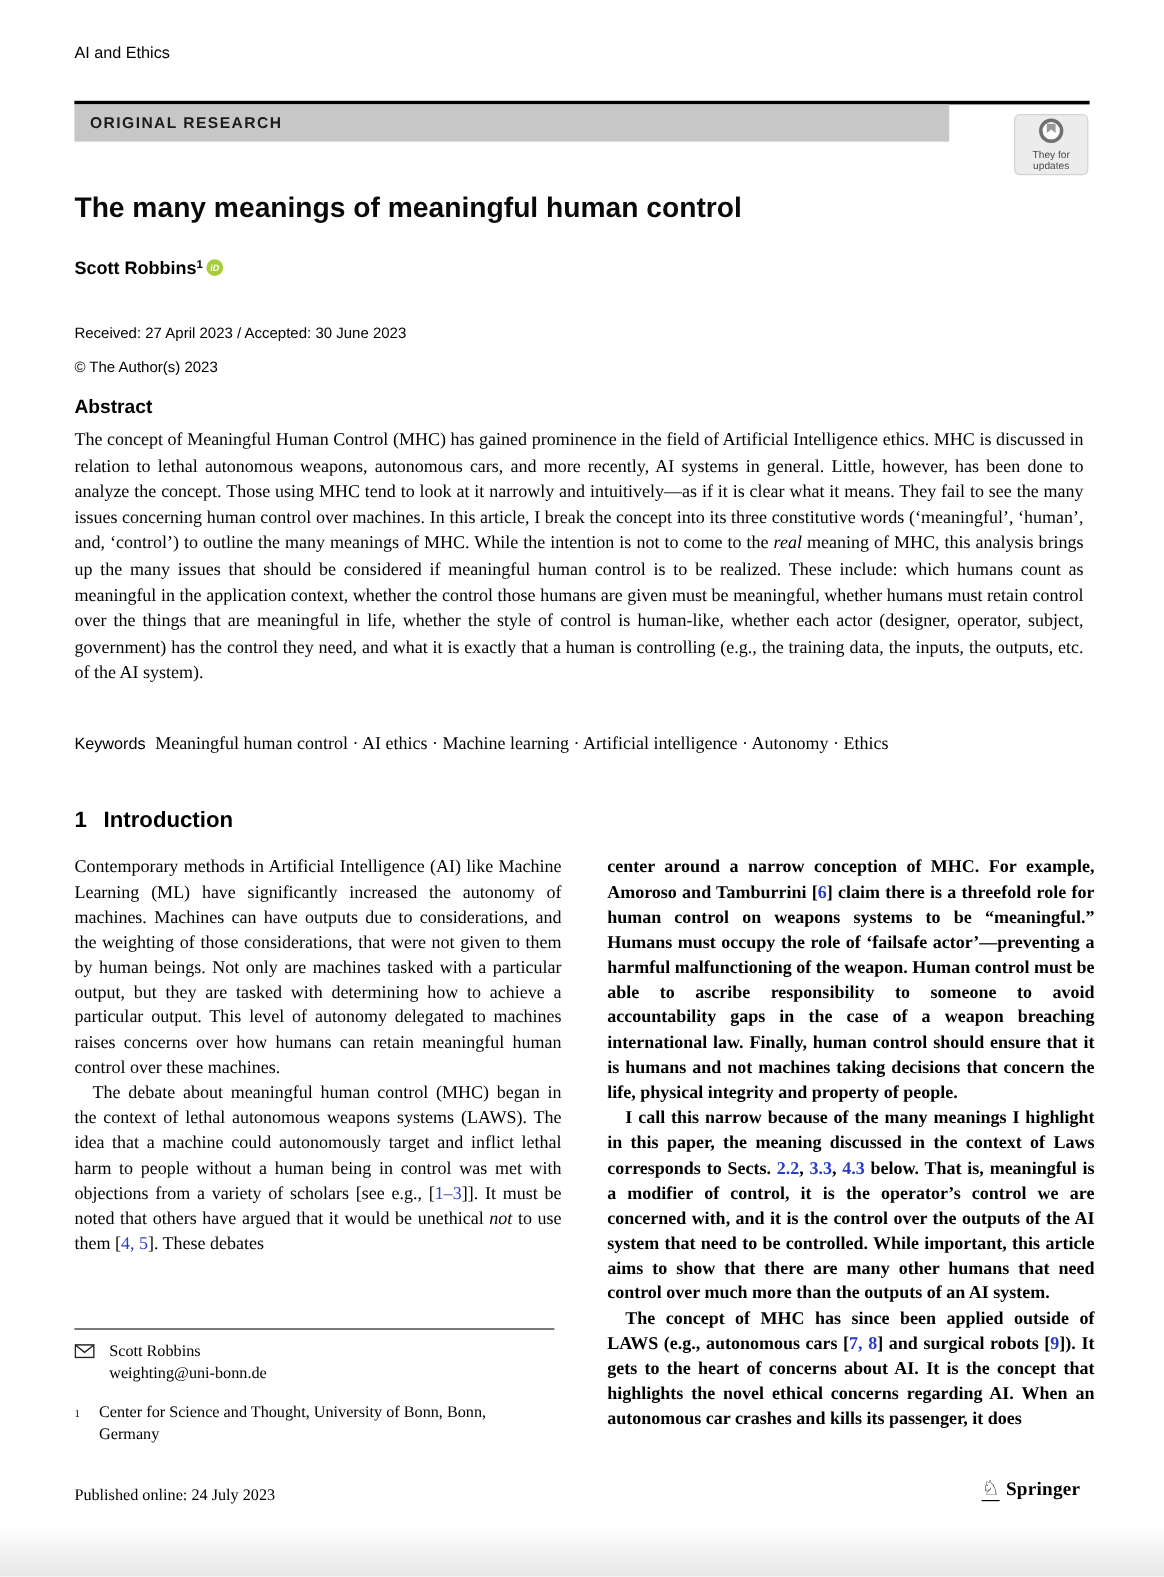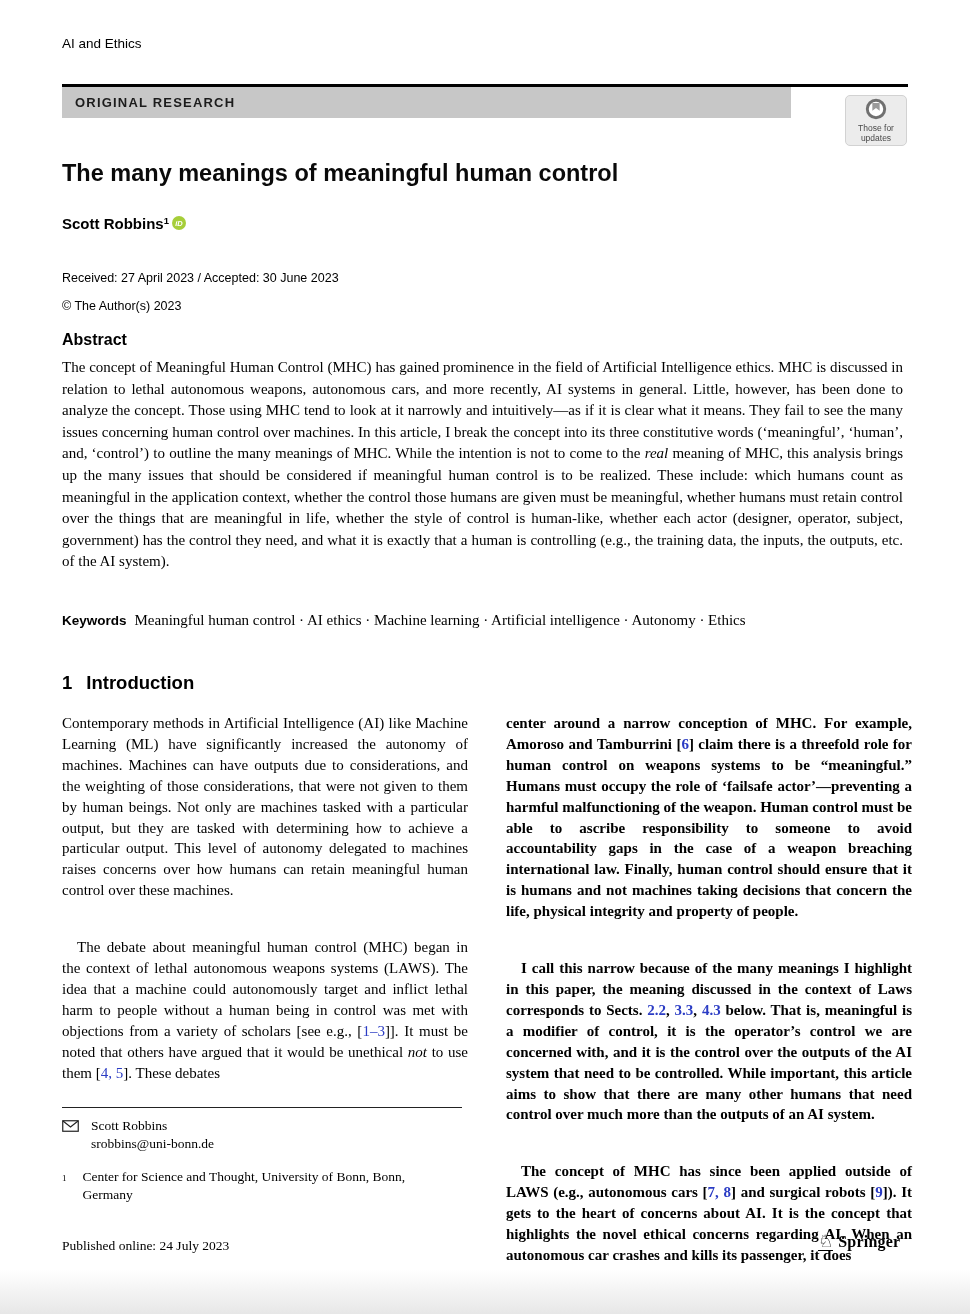--- a/index.html
+++ b/index.html
@@ -36,28 +36,28 @@
   .orcid{
     width:14px;height:14px;border-radius:50%;background:var(--orcid-green);
     color:#fff;font-size:7.5px;font-weight:bold;display:inline-flex;align-items:center;
     justify-content:center;margin-left:3px;margin-top:1px;font-style:italic;
   }
   .received-line{top:271px;left:62px;font-size:12.5px;}
   .copyright-line{top:288px;left:62px;font-size:12.5px;margin-top:11px;}
   .abstract-head{top:331px;left:62px;font-size:16px;font-weight:bold;}
   .abstract-body{top:357px;left:62px;width:841px;font-size:15px;line-height:21.6px;text-align:justify;}
   .keywords-row{top:612px;left:62px;width:841px;font-size:15px;}
-  .keywords-row .kw-label{font-family:"Liberation Sans",sans-serif;font-size:13.5px;font-weight:bold;margin-right:8px;}
+  .keywords-row .kw-label{font-family:"Liberation Sans",sans-serif;font-size:13.5px;font-weight:normal;margin-right:8px;}
   .intro-head{top:672px;left:62px;font-size:18.5px;font-weight:bold;}
   .intro-head .num{margin-right:14px;}
   .col{top:713px;width:406px;font-size:15px;line-height:20.9px;text-align:justify;}
   .col-left{left:62px;}
   .col-right{left:506px;font-weight:bold;}
   .col p{margin:0;}
-  .col p.indent{text-indent:15px;margin-top:36px;}
+  .col p.indent{text-indent:15px;}
   .abstract-body p{margin:0;}
   .it{font-style:italic;}
   .ref{color:var(--link-blue);cursor:pointer;}
   .foot-rule{top:1107px;left:62px;width:400px;height:1px;background:#222;}
   .correspondence{top:1117px;left:62px;width:400px;font-size:13.5px;line-height:18px;display:flex;}
   .envelope{margin-right:12px;margin-top:2px;flex:0 0 auto;}
   .affiliation{top:1168px;left:62px;width:392px;font-size:13.5px;line-height:18px;display:flex;}
   .affiliation sup{font-size:9px;margin-right:16px;margin-top:1px;font-family:"Liberation Serif",serif;}
   .published-line{top:1238px;left:62px;font-size:13.5px;}
   .springer{top:1233px;left:818px;display:flex;align-items:center;font-size:16px;}
@@ -76,21 +76,21 @@
   <div class="abs top-rule"></div>
   <div class="abs type-band sans">ORIGINAL RESEARCH</div>
 
   <div class="abs check-badge sans">
     <span>
       <svg width="22" height="22" viewBox="0 0 24 24">
         <circle cx="12" cy="12" r="9.5" fill="#ffffff" stroke="#707070" stroke-width="3.2"></circle>
         <path d="M8 5.5 L16 5.5 L16 14 L12 10.8 L8 14 Z" fill="#9a9a9a"></path>
       </svg>
     </span>
-    <span class="cb-text">Those for</span>
+    <span class="cb-text">They for</span>
     <span class="cb-text">updates</span>
   </div>
 
   <h1 class="abs article-title sans">The many meanings of meaningful human control</h1>
 
   <div class="abs author-row sans">
     <span>Scott Robbins</span>
       <sup>1</sup>
     <span class="orcid">iD</span>
   </div>
@@ -125,21 +125,21 @@
 
   <div class="abs correspondence">
     <span class="envelope">
       <svg width="17" height="12" viewBox="0 0 17 12">
         <rect x="0.75" y="0.75" width="15.5" height="10.5" fill="none" stroke="#222" stroke-width="1.2"></rect>
         <path d="M1 1 L8.5 7 L16 1" fill="none" stroke="#222" stroke-width="1.2"></path>
       </svg>
     </span>
     <span>
       <span>Scott Robbins</span><br>
-      <span>srobbins@uni-bonn.de</span>
+      <span>weighting@uni-bonn.de</span>
     </span>
   </div>
 
   <div class="abs affiliation">
     <sup>1</sup>
     <span>Center for Science and Thought, University of Bonn, Bonn, Germany</span>
   </div>
 
   <div class="abs published-line">Published online: 24 July 2023</div>
 

